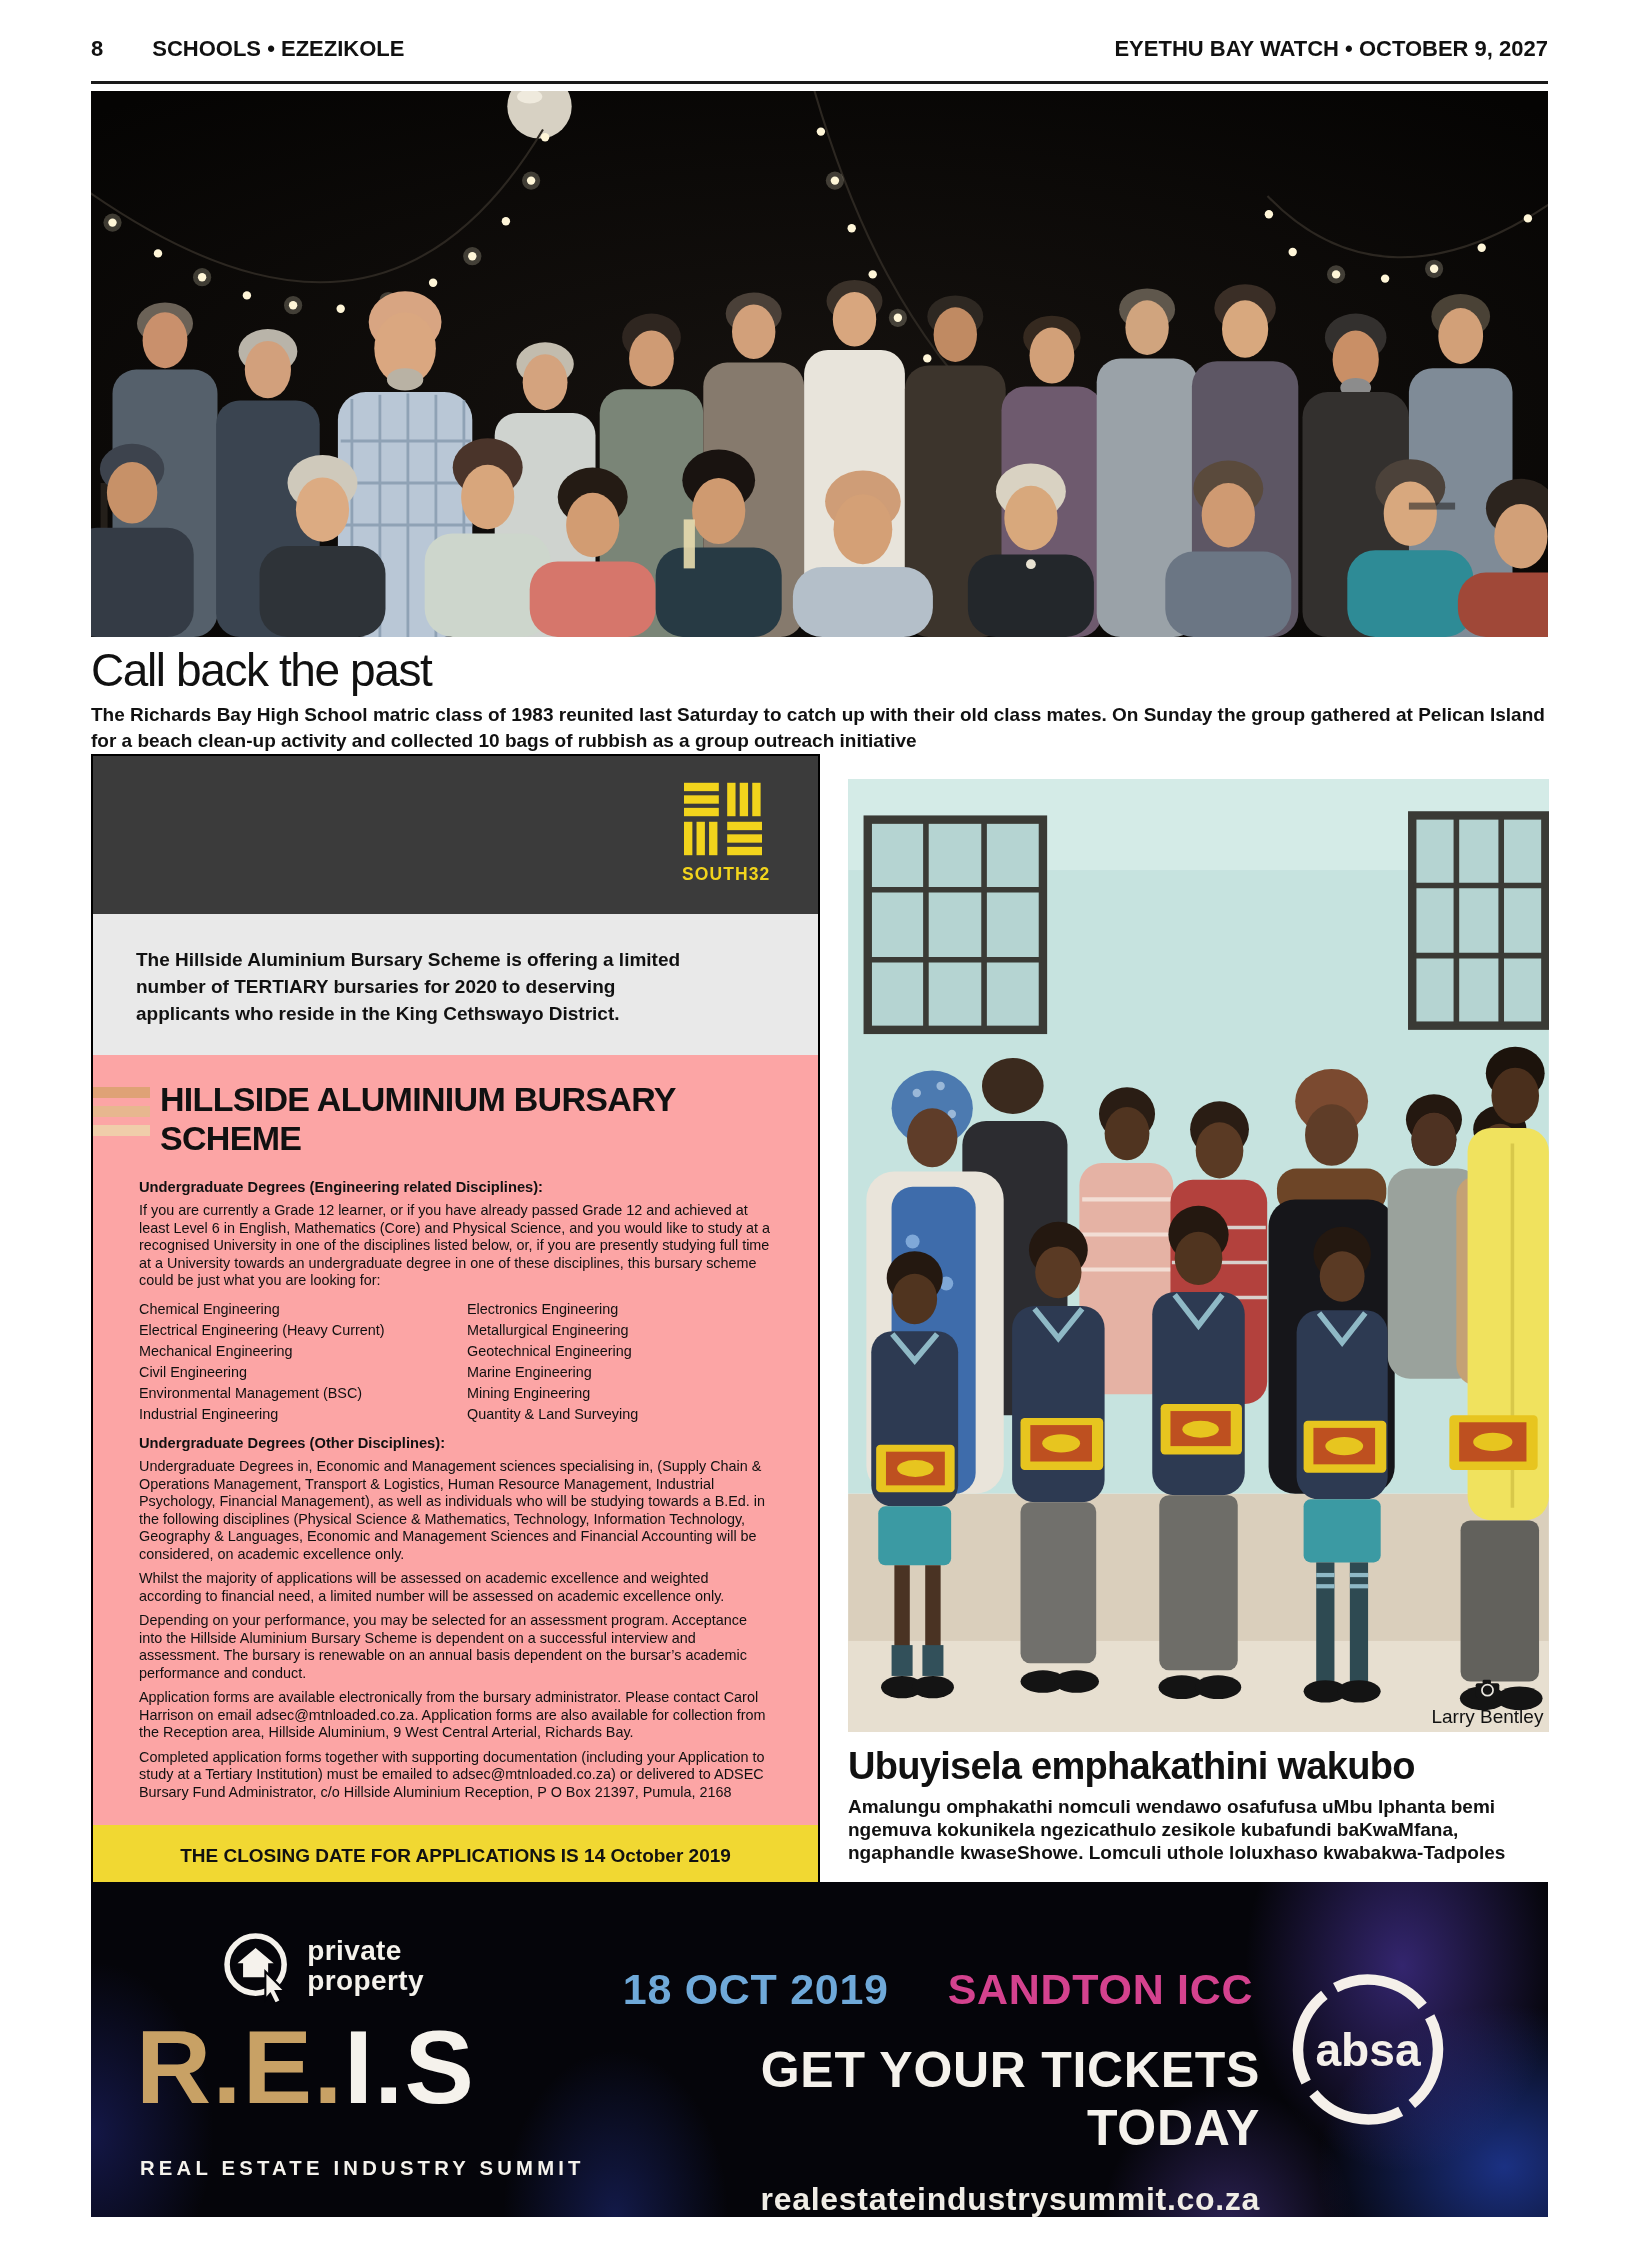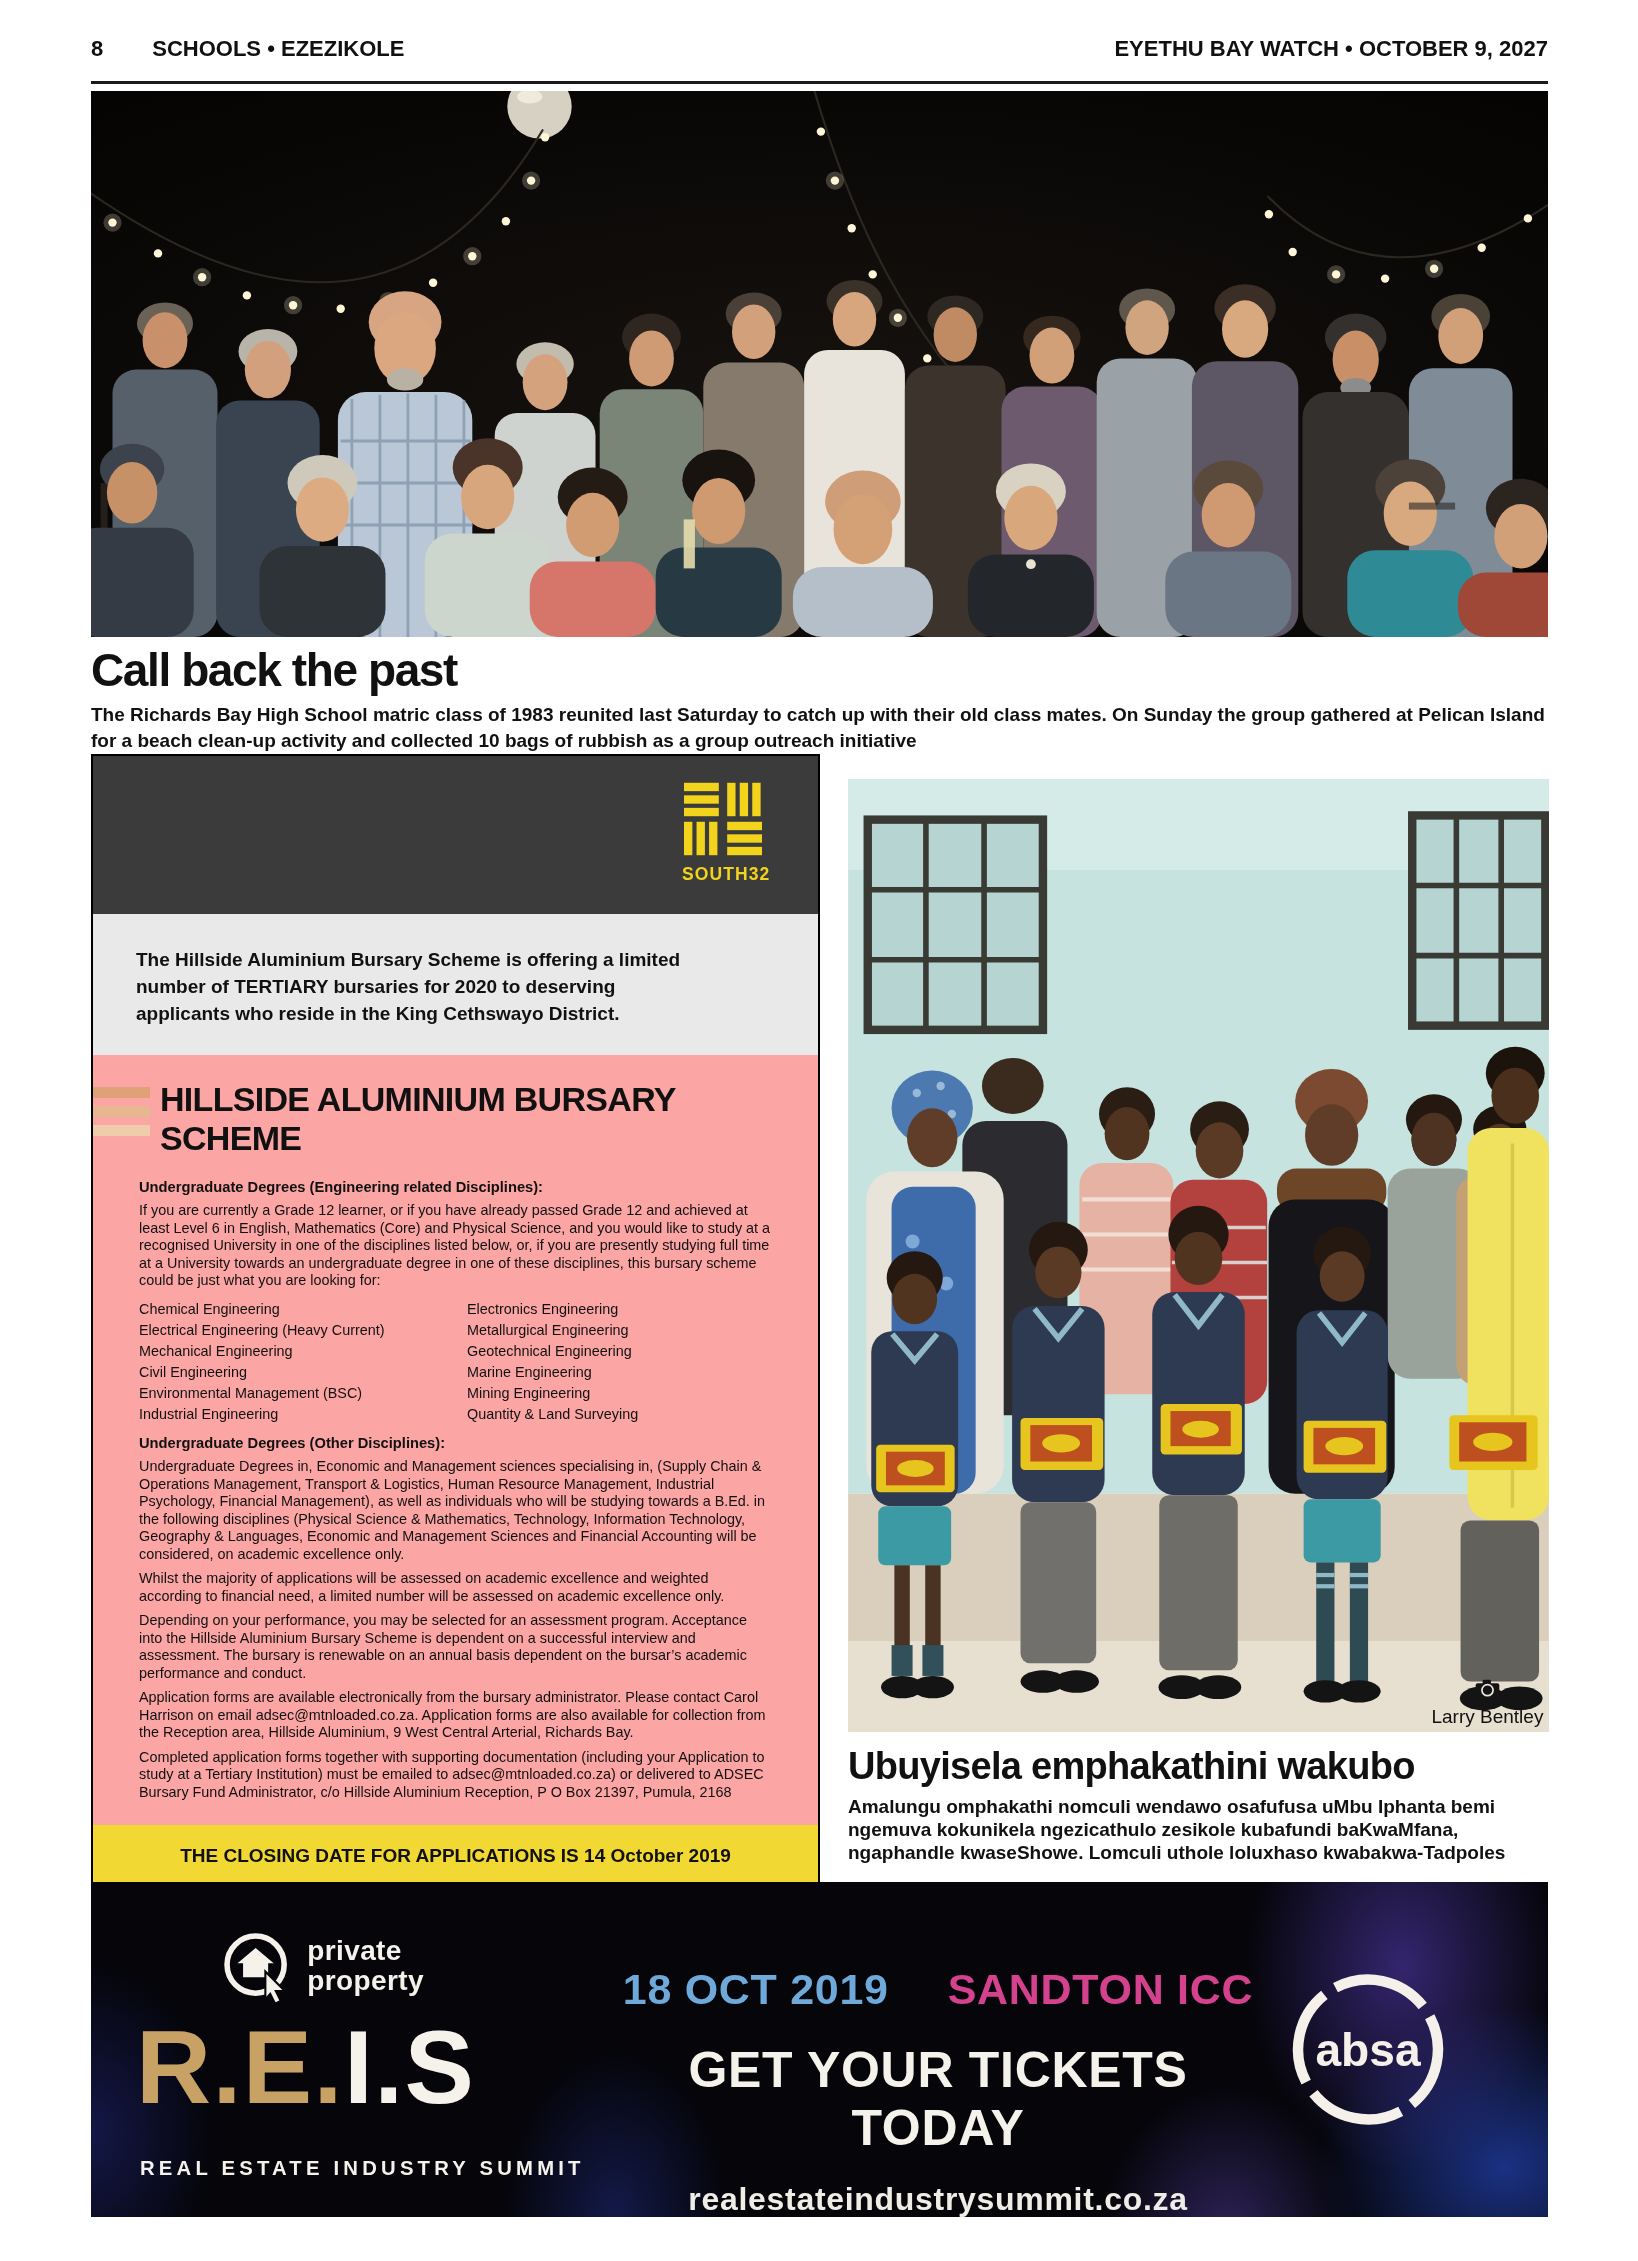--- a/index.html
+++ b/index.html
@@ -13,21 +13,21 @@
   
   .hdr-left { left:91px; top:36px; display:flex; gap:49px; align-items:baseline;
     font-size:22px; font-weight:bold; letter-spacing:0; }
   .hdr-right { right:90px; top:36px; font-size:22px; font-weight:bold; }
   .hdr-rule { left:91px; top:81px; width:1457px; height:2.8px; background:#1a1a1a; }
 
   
   .main-photo { left:91px; top:91px; width:1457px; height:546px; background:#0a0807; }
   .main-photo svg { display:block; }
 
-  .headline { left:91px; top:643px; font-size:46px; font-weight:bold; letter-spacing:-1.4px; }
+  .headline { left:91px; top:643px; font-size:46px; font-weight:normal; letter-spacing:-1.4px; }
   .subhead  { left:91px; top:702px; width:1457px; font-size:19px; font-weight:bold; line-height:26px; }
 
   
   .ad { left:91px; top:754px; width:729px; border:2.1px solid #000; background:#fca5a5; }
   .ad-dark { height:158px; background:#3b3b3b; position:relative; }
   .s32 { position:absolute; right:55px; top:24px; width:81px; text-align:center; }
   .s32-text { margin-top:4.2px; color:#f2d41c; font-weight:bold; font-size:17.5px; letter-spacing:1.1px; }
   .ad-intro { background:#e9e9e9; min-height:120px; padding:32px 105px 28px 43px;
     font-weight:bold; font-size:19px; line-height:27px; }
   .ad-body { position:relative; padding:21px 46px 17px; }
@@ -65,21 +65,21 @@
     radial-gradient(ellipse 161px 238px at 36% 100%, rgba(45,65,190,.35), transparent 70%),
     radial-gradient(ellipse 175px 245px at 0% 75%, rgba(50,60,195,.33), transparent 70%),
     #05050a; overflow:hidden; }
   .pp { position:absolute; left:127px; top:45px; display:flex; gap:11.2px; align-items:center; }
   .pp-txt { color:#f5f2ec; font-size:28px; line-height:30px; font-weight:bold; letter-spacing:0.4px; }
   .reis { position:absolute; left:45px; top:133px; font-size:104px; font-weight:bold; letter-spacing:1.4px; line-height:105px; }
   .reis .gold { color:#c8a165; }
   .reis .white{ color:#f5f2ec; }
   .reis-sub { position:absolute; left:49px; top:275px; color:#f5f2ec; font-size:20.3px;
     letter-spacing:4.2px; font-weight:bold; }
-  .b-center { position:absolute; left:525px; top:83px; width:644px; text-align:center; }
+  .b-center { position:absolute; left:525px; top:83px; width:644px; text-align:right; }
   .b-row1 { display:flex; justify-content:center; gap:59px; font-size:43px; font-weight:bold; letter-spacing:0.7px; }
   .b-date { color:#6fa9d9; }
   .b-venue{ color:#d4428e; }
   .b-cta { margin-top:27px; color:#f5f2ec; font-size:50px; font-weight:bold; letter-spacing:0.7px; }
   .b-url { margin-top:24px; color:#f0ede6; font-size:32px; font-weight:bold; letter-spacing:0.7px; }
   .absa { position:absolute; left:1191px; top:77px; }
 </style>
 </head>
 <body>
 

